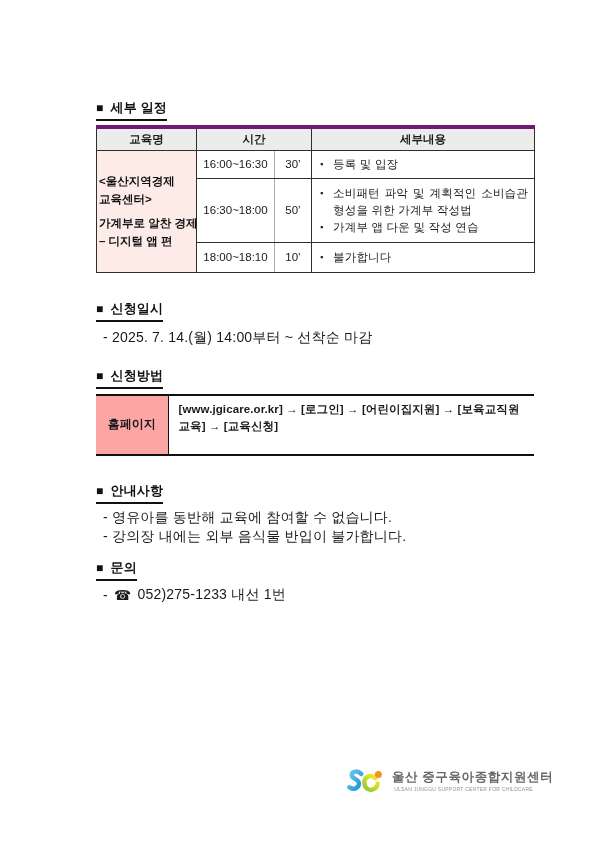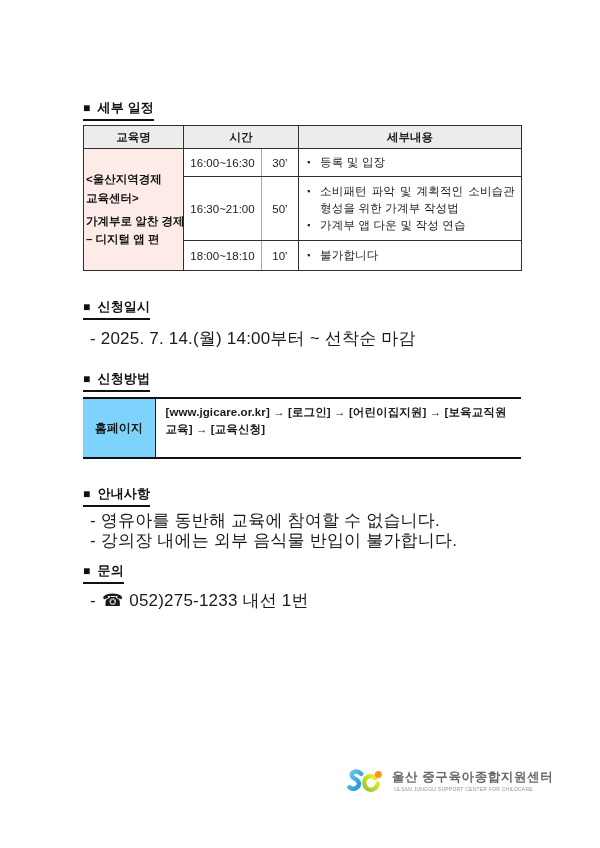--- a/index.html
+++ b/index.html
@@ -5,21 +5,21 @@
   * { margin:0; padding:0; box-sizing:border-box; }
   html,body { background:#fff; }
   body {
     width:600px; height:848px;
     font-family:"Liberation Sans","DejaVu Sans",sans-serif;
     color:#1a1a1a;
     position:relative;
     overflow:hidden;
   }
   .page { position:absolute; inset:0; background:#ffffff; }
-  .content { position:absolute; left:83px; top:99px; width:438px; }
+  .content { position:absolute; left:96px; top:99px; width:438px; }
 
   
   .sec-heading {
     display:table;
     font-size:13px; font-weight:bold; color:#111;
     border-bottom:2px solid #111;
     padding-bottom:2px;
     letter-spacing:0.2px;
     white-space:nowrap;
   }
@@ -27,55 +27,55 @@
 
   
   table.schedule {
     width:438px;
     border-collapse:collapse;
     table-layout:fixed;
     margin-top:4px;
     font-size:11.5px;
   }
   table.schedule th, table.schedule td { border:1px solid #2f2f2f; }
-  table.schedule { border-top:1px solid #701a75;padding-left:6px; }
+  table.schedule { border-top:4px solid #701a75;padding-left:6px; }
   table.schedule th {
     background:#ececec; font-weight:bold; text-align:center;
     height:23px; font-size:11.5px; padding:2px;
   }
   td.course {
     background:#fcebe7; font-weight:bold; 
     font-size:11.5px; line-height:1.6; padding:4px 2px; color:#111;
   }
   .course-line { white-space:nowrap; }
   .course-gap { height:5px; }
   td.time { text-align:center; height:28px; border-right-color:#aaa !important; }
   td.dur  { text-align:center; border-left-color:#aaa !important; }
   td.details { padding:5px 6px 5px 8px; vertical-align:middle; }
   tr.row-mid td { height:64px; }
   tr.row-last td { height:30px; }
   .dline { display:flex; align-items:flex-start; line-height:17px; }
   .dline .blt { font-size:9px; width:13px; flex:0 0 13px; line-height:17px; }
   .dline .dtext { flex:1; text-align:justify; letter-spacing:0.2px; }
 
   
-  .line { font-size:17px; padding-left:7px; letter-spacing:0.2px; color:#1a1a1a; }
+  .line { font-size:14px; padding-left:7px; letter-spacing:0.2px; color:#1a1a1a; }
   .date-line { margin-top:7px; }
 
   
   table.method {
     width:438px; border-collapse:collapse; table-layout:fixed;
     margin-top:5px;
     border-top:2.5px solid #111;
     border-bottom:2.5px solid #111;
     font-size:11.5px;
   }
   table.method td { vertical-align:middle; }
   td.m-label {
-    background:#7dd3fc; font-weight:bold; text-align:center;
+    background:#fca5a5; font-weight:bold; text-align:center;
     border-right:1px solid #111;
     font-size:12px; height:42px;
   }
   td.m-text { padding:5px 8px 19px 10px; font-weight:bold; line-height:17px; letter-spacing:0.1px; }
 
   
   .notices { margin-top:4px; }
   .notices .line { line-height:19.5px; }
 
   
@@ -141,21 +141,21 @@
         <td class="time">16:00~16:30</td>
         <td class="dur">30’</td>
         <td class="details">
           <div class="dline">
             <span class="blt">▪</span>
             <span class="dtext">등록 및 입장</span>
           </div>
         </td>
       </tr>
       <tr class="row-mid">
-        <td class="time">16:30~21:00</td>
+        <td class="time">16:30~18:00</td>
         <td class="dur">50’</td>
         <td class="details">
           <div class="dline">
             <span class="blt">▪</span>
             <span class="dtext">소비패턴 파악 및 계획적인 소비습관 형성을 위한 가계부 작성법</span>
           </div>
           <div class="dline">
             <span class="blt">▪</span>
             <span class="dtext">가계부 앱 다운 및 작성 연습</span>
           </div>

